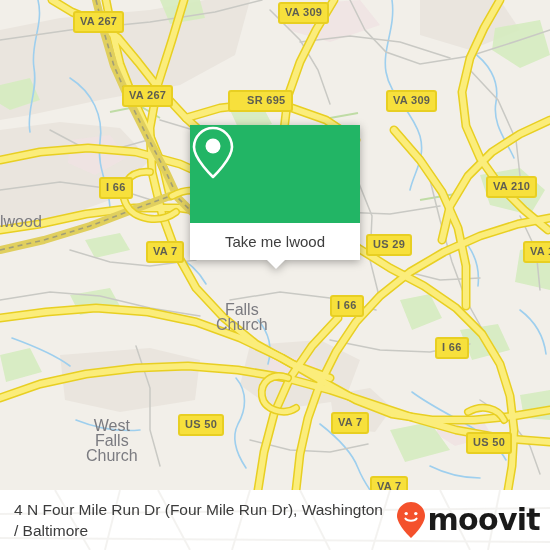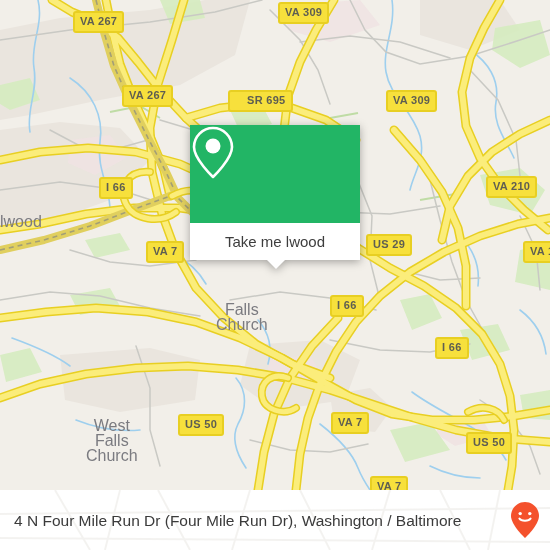--- a/index.html
+++ b/index.html
@@ -332,17 +332,18 @@
     </svg>
     <div class="footer-inner">
       <div class="footer-title">4 N Four Mile Run Dr (Four Mile Run Dr), Washington / Baltimore</div>
       <div class="brand">
         <svg width="30" height="38" viewBox="0 0 30 38">
           <path d="M15,1 C7.3,1 1,7.3 1,15 C1,24 15,37 15,37 C15,37 29,24 29,15 C29,7.3 22.7,1 15,1 Z" fill="#f4512c"></path>
           <circle cx="10.2" cy="12.6" r="1.7" fill="#ffffff"></circle>
           <circle cx="19.8" cy="12.6" r="1.7" fill="#ffffff"></circle>
           <path d="M9.4,17.6 C11.2,20.6 18.8,20.6 20.6,17.6" fill="none" stroke="#ffffff" stroke-width="2" stroke-linecap="round"></path>
         </svg>
+        <span class="brand-word">moovit</span>
       </div>
     </div>
   </div>
 
 </div>
 
 </body></html>

